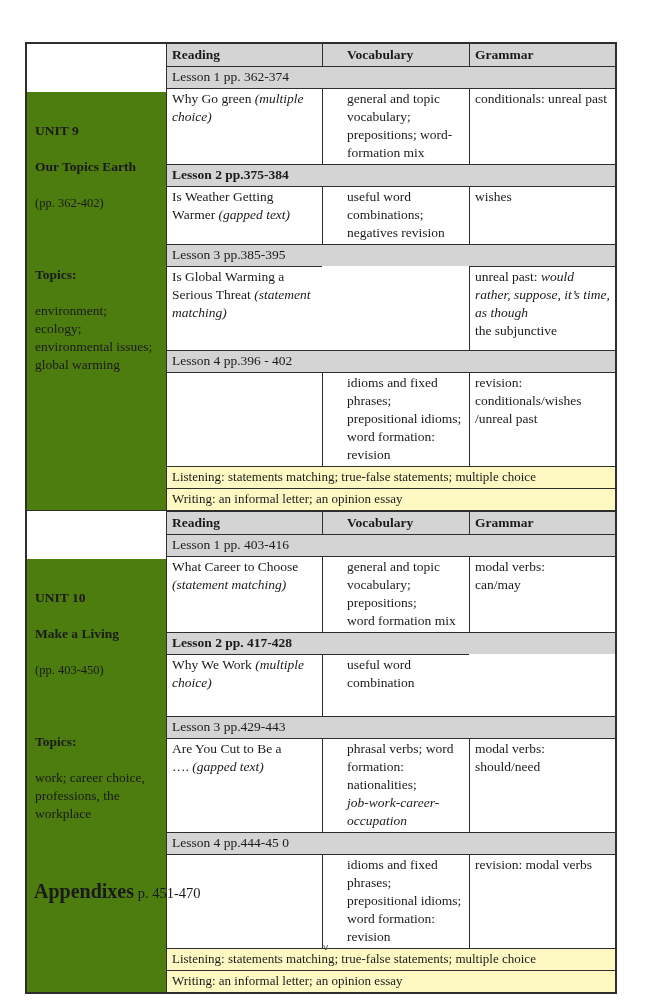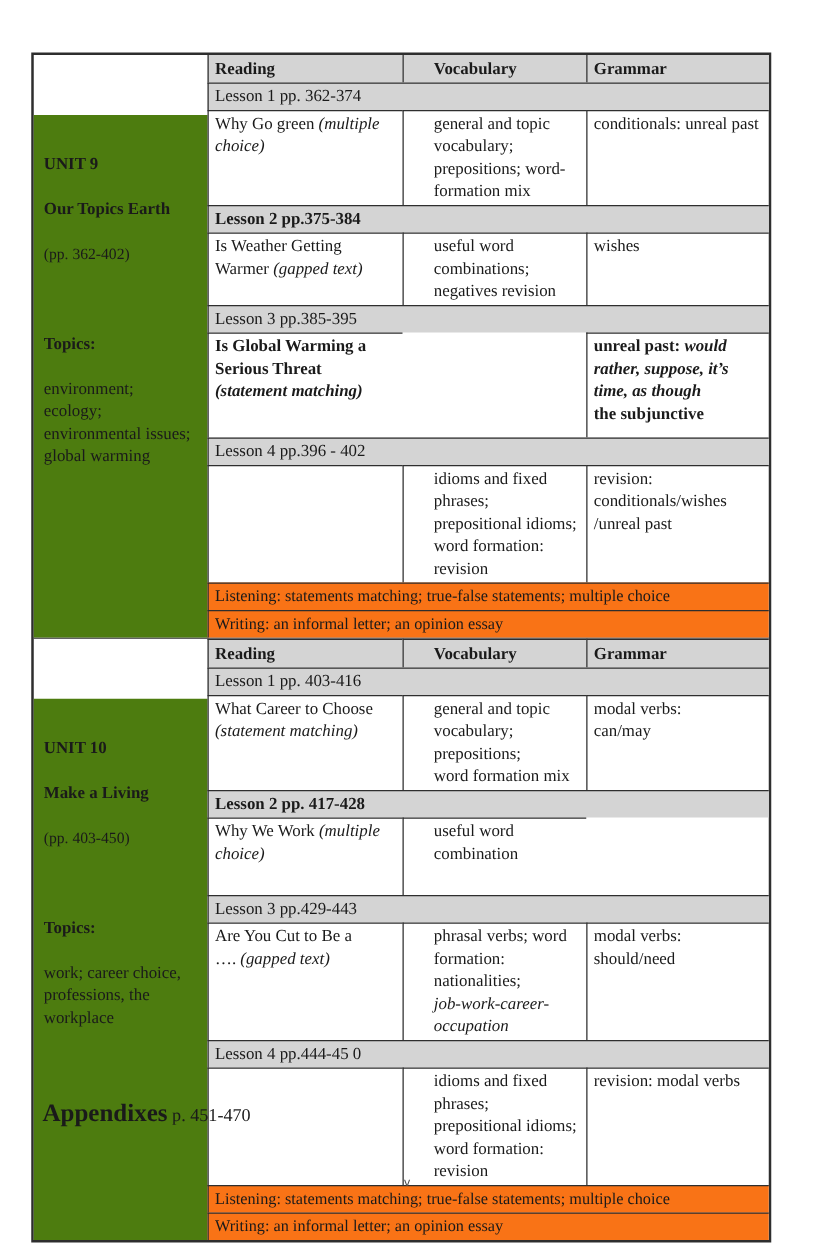--- a/index.html
+++ b/index.html
@@ -45,29 +45,29 @@
     font-size:13.5px;
     padding-top:2px;
   }
   .band{
     grid-column:2 / 5;
     background:#d4d4d4;
     white-space:nowrap;
   }
   .wide{
     grid-column:2 / 5;
-    background:#f97316;
+    background:#fef9c3;
     white-space:nowrap;
     font-size:13px;
   }
   .gc2{grid-column:2;} .gc3{grid-column:3;padding-left:24px;} .gc4{grid-column:4;}
   .gr1{grid-row:1;} .gr2{grid-row:2;} .gr3{grid-row:3;} .gr4{grid-row:4;font-weight:bold;}
   .gr5{grid-row:5;} .gr6{grid-row:6;} .gr7{grid-row:7;} .gr8{grid-row:8;}
   .gr9{grid-row:9;} .gr10{grid-row:10;} .gr11{grid-row:11;}
-  .s1r3{min-height:74px;} .s1r5{min-height:56px;} .s1r7{min-height:84px;font-weight:bold;} .s1r9{min-height:63px;}
+  .s1r3{min-height:74px;} .s1r5{min-height:56px;} .s1r7{min-height:84px;} .s1r9{min-height:63px;}
   .s2r3{min-height:69px;} .s2r5{min-height:62px;} .s2r7{min-height:85px;} .s2r9{min-height:65px;}
   .bold{font-weight:bold;}
   .it{font-style:italic;}
   .unit-cell .pages{font-size:12.5px;}
   .unit-cell .spacer{height:18px;}
   .topics{white-space:pre-line;}
   .appendixes{
     position:absolute;left:34px;top:880px;
     font-size:14.5px;
   }

